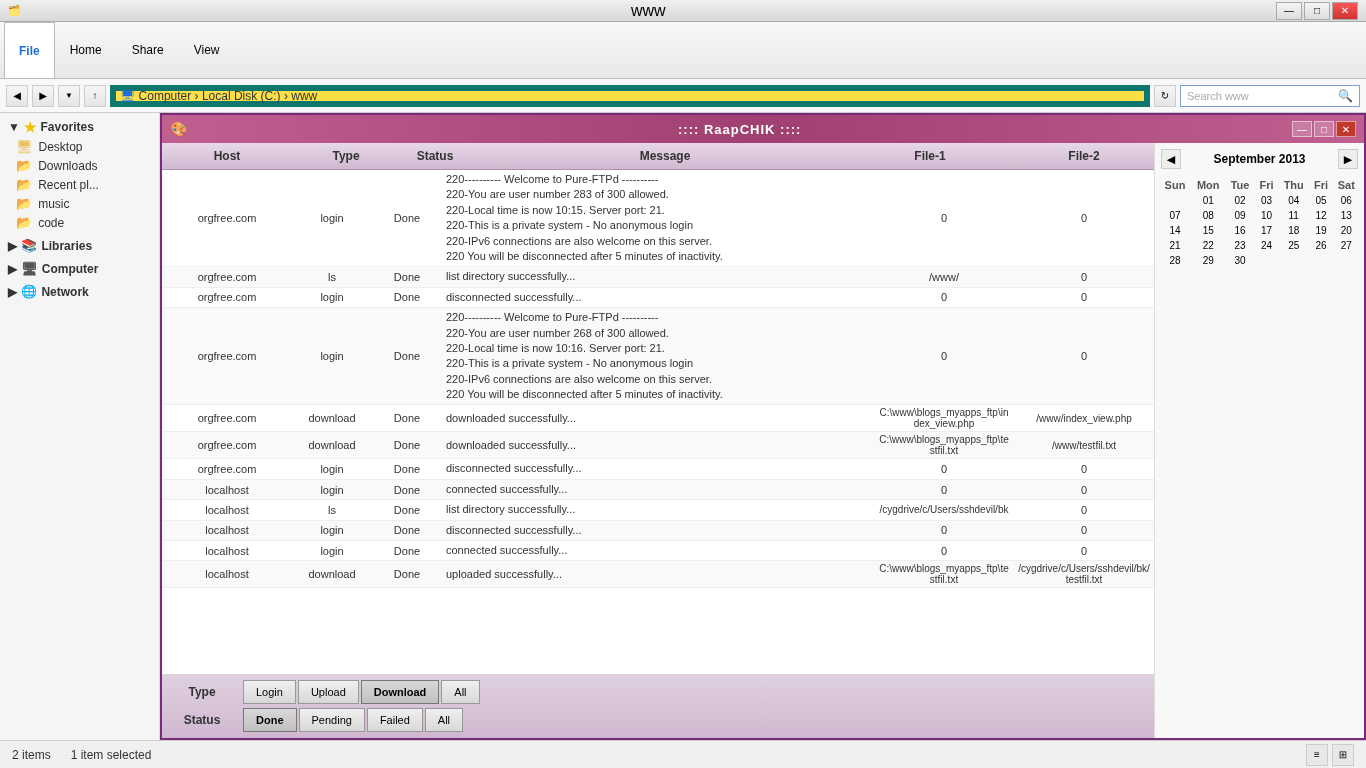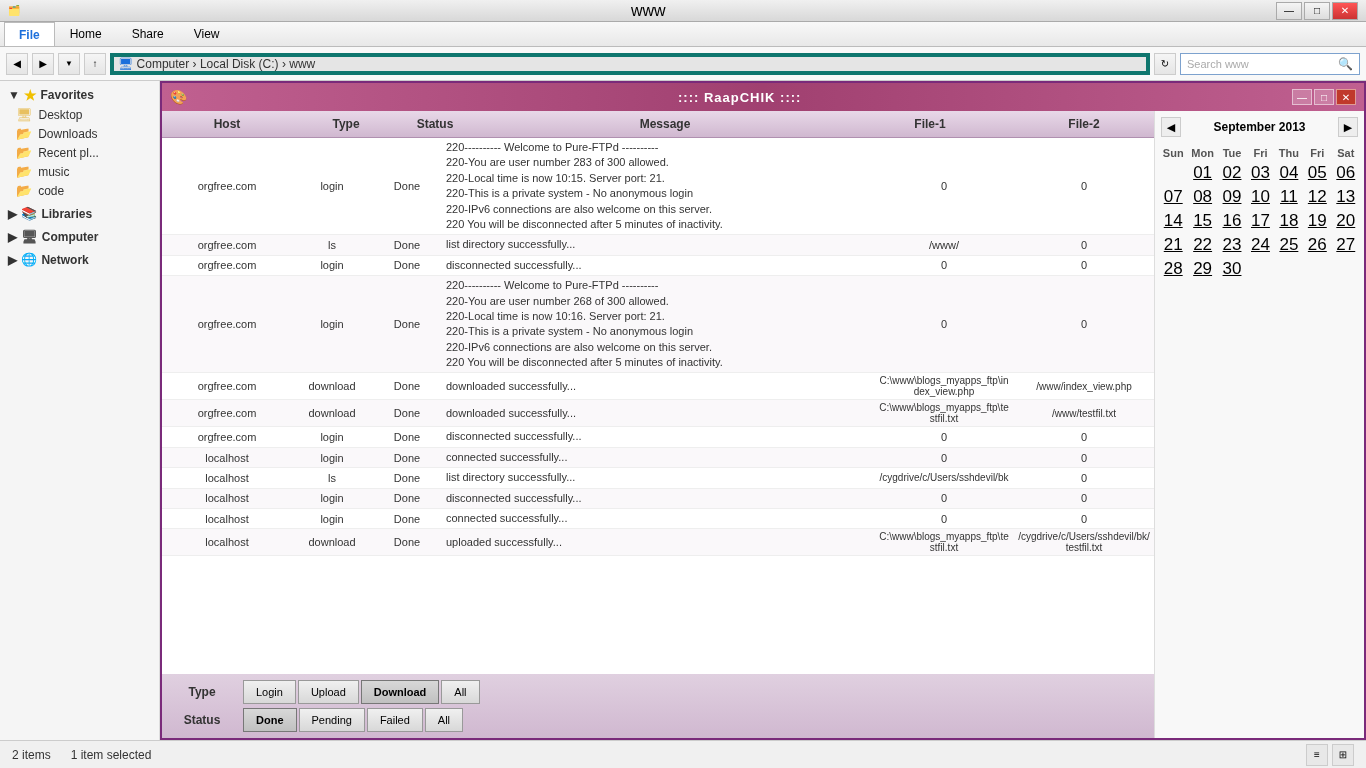--- a/index.html
+++ b/index.html
@@ -22,36 +22,36 @@
     .win-btn {
       width: 26px; height: 18px; background: linear-gradient(to bottom, #f5f5f5, #ddd);
       border: 1px solid #aaa; cursor: pointer; font-size: 10px; display: flex; align-items: center; justify-content: center;
     }
     .win-btn.close { background: linear-gradient(to bottom, #f55, #c33); color: white; }
 
     
     .ribbon { background: linear-gradient(to bottom, #f8f8f8, #e8e8e8); border-bottom: 1px solid #bbb; }
     .ribbon-tabs { display: flex; padding: 0 4px; }
     .ribbon-tab {
-      padding: 4px 14px; font-size: 12px; cursor: pointer; border: 1px solid transparent;
+      padding: 20px 14px; font-size: 12px; cursor: pointer; border: 1px solid transparent;
       background: transparent;
     }
     .ribbon-tab.active { background: #fff; border-color: #bbb; border-bottom: none; color: #1c6fdb; font-weight: bold; }
 
     
     .address-bar {
       display: flex; align-items: center; padding: 4px 6px; gap: 4px;
       background: #f8f8f8; border-bottom: 1px solid #ccc; height: 34px;
     }
     .addr-nav-btn {
       width: 22px; height: 22px; border: 1px solid #ccc; background: linear-gradient(to bottom, #f5f5f5, #e5e5e5);
       cursor: pointer; display: flex; align-items: center; justify-content: center; font-size: 10px;
     }
     .addr-input {
-      flex: 1; height: 22px; border: 4px solid #0f766e; padding: 0 4px; font-size: 12px; background: #e5e5e5;
+      flex: 1; height: 22px; border: 6px solid #0f766e; padding: 0 4px; font-size: 12px; background: #fde047;
       display: flex; align-items: center;
     }
     .addr-path { color: #333; font-size: 12px; }
     .addr-path span { color: #1c6fdb; }
     .search-box {
       width: 180px; height: 22px; border: 1px solid #7da2ce; padding: 0 6px; font-size: 12px;
       background: #fff; display: flex; align-items: center; justify-content: space-between;
     }
     .search-icon { color: #888; }
 
@@ -135,21 +135,21 @@
       cursor: pointer; display: flex; align-items: center; justify-content: center;
       font-size: 11px;
     }
     .cal-title { font-size: 12px; font-weight: bold; text-align: right; }
     .cal-grid { width: 100%; border-collapse: collapse; }
     .cal-grid th {
       font-size: 11px; padding: 2px; color: #555;
       font-weight: bold;
     }
     .cal-grid td {
-      font-size: 17px; text-align: center; padding: 2px 3px; cursor: pointer; text-decoration: underline;
+      font-size: 10px; text-align: center; padding: 2px 3px; cursor: pointer;
     }
 
     
     .filter-bars { background: linear-gradient(to bottom, #e0d0e0, #d0b8d0); padding: 4px 0; }
     .filter-row {
       display: flex; align-items: center; height: 28px;
     }
     .filter-label {
       width: 80px; font-size: 12px; font-weight: bold; color: #333;
       text-align: center;

